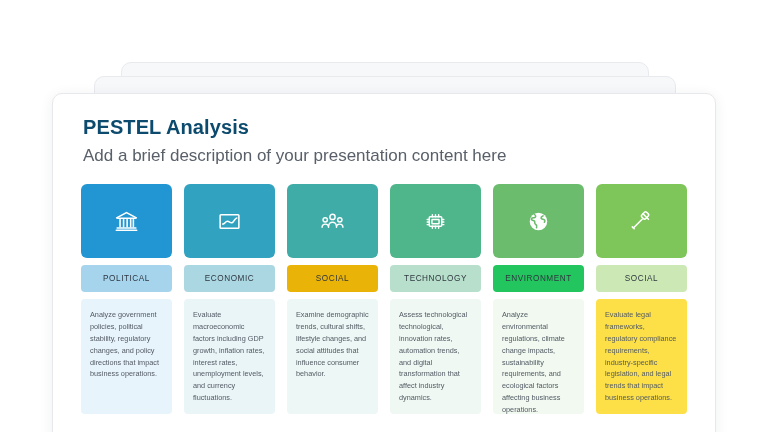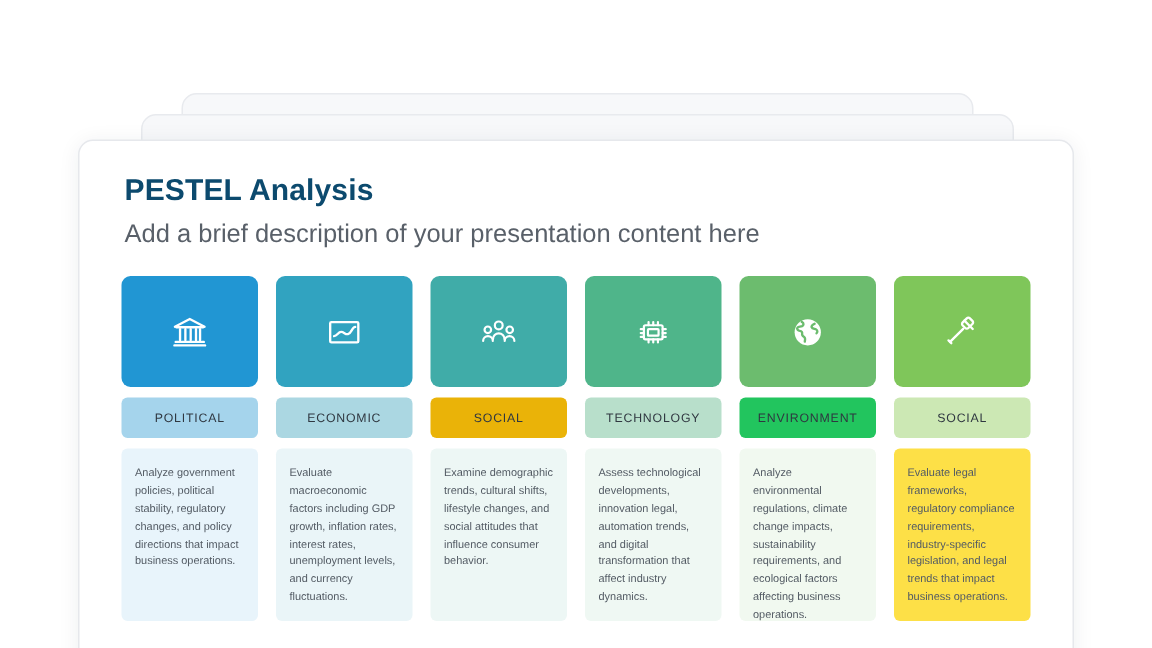--- a/index.html
+++ b/index.html
@@ -208,21 +208,21 @@
             <path d="M9 16.5 v2 M12 16.5 v2 M15 16.5 v2"></path>
             <path d="M6 10 h-2 M6 12.5 h-2 M6 15 h-2"></path>
             <path d="M18 10 h2 M18 12.5 h2 M18 15 h2"></path>
           </svg>
         </span>
       </div>
       <div class="label-bar" style="background:#B8DFCB">
         <span class="label-text">TECHNOLOGY</span>
       </div>
       <div class="body-panel" style="background:#EFF8F3">
-        <p class="body-text">Assess technological developments, innovation legal, automation trends, and digital transformation that affect industry dynamics.</p>
+        <p class="body-text">Assess technological technological, innovation rates, automation trends, and digital transformation that affect industry dynamics.</p>
       </div>
     </div>
 
     <div class="column">
       <div class="icon-tile" style="background:#6CBC6E">
         <span>
           <svg viewBox="0 0 24 24">
             <circle cx="12" cy="12" r="8.4" fill="#ffffff"></circle>
             <path d="M8.2 5.4 c1.6 0.7 1.2 2.2 0.2 2.7 c-1.1 0.5 -2.4 0.2 -3 1 c-0.6 0.9 0.4 1.9 1.5 2 c1.3 0.1 1.7 0.9 1.5 1.9 c-0.2 1.1 0.5 1.6 1.3 2.1 c0.9 0.6 0.7 1.7 0.4 2.9" fill="none" stroke="#6CBC6E" stroke-width="1.5" stroke-linecap="round"></path>
             <path d="M16.4 6.6 c-1.1 0.6 -2.3 1.1 -1.9 2.2 c0.4 1.1 1.9 0.9 2.9 1.4 c1 0.5 0.9 1.7 0.2 2.5" fill="none" stroke="#6CBC6E" stroke-width="1.5" stroke-linecap="round"></path>

